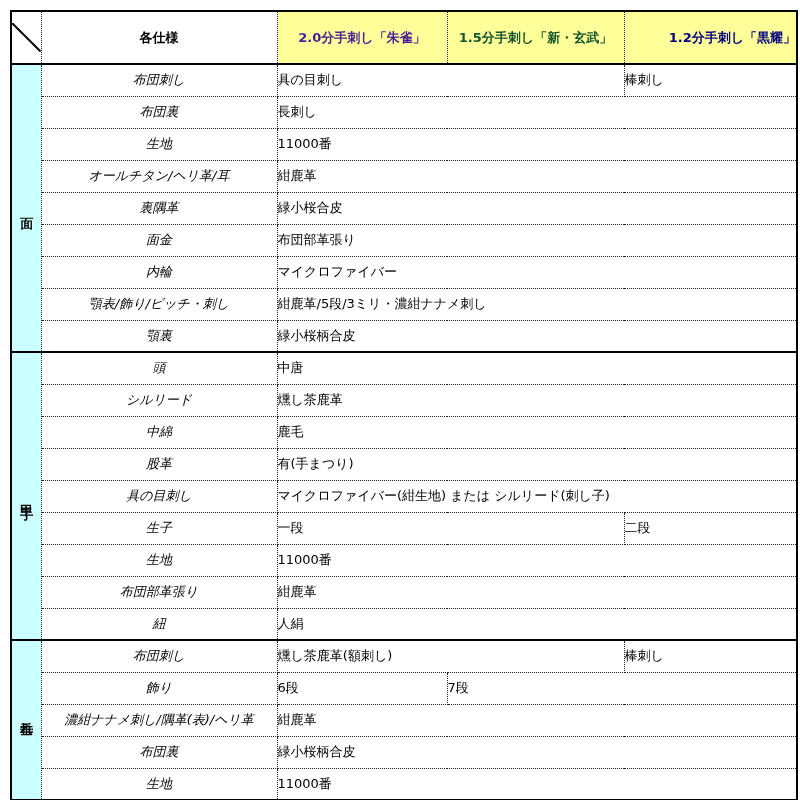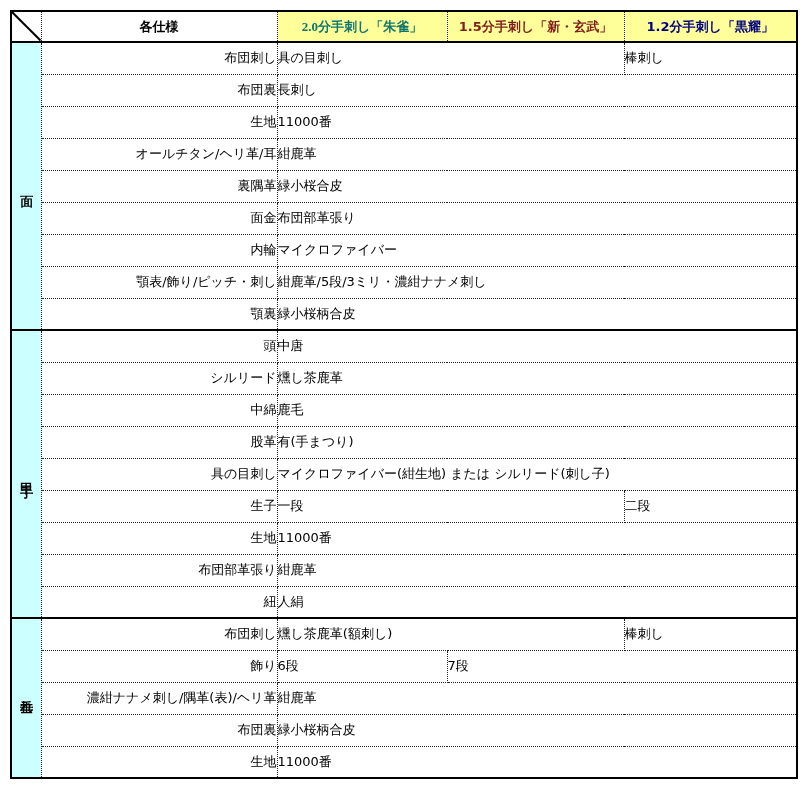--- a/index.html
+++ b/index.html
@@ -24,21 +24,21 @@
   }
   table.spec td {
     border: 1px dotted #222;
     overflow: hidden;
     white-space: nowrap;
     font-size: 13px;
     vertical-align: middle;
     padding: 0;
   }
   
-  thead tr { height: 31px; }
+  thead tr { height: 53px; }
   td.corner {
     background: #fff;
     border-right: 1px solid #000;
     border-bottom: 2px solid #000;
     padding: 0;
   }
   td.corner svg { display: block; width: 100%; height: 100%; }
   td.spec-label {
     background: #fff;
     text-align: center;
@@ -62,24 +62,25 @@
     border-right: 2px solid #000;
     text-align: center;
     font-weight: bold;
     font-size: 16px;
     writing-mode: vertical-rl;
     text-orientation: upright;
     letter-spacing: 2px;
     padding: 0;
   }
   td.row-label {
-    text-align: right;
+    text-align: center;
     padding-left: 6px;
     border-right: 1px solid #000;
     background: #fff;
+    font-style: italic;
   }
   td.value-cell {
     text-align: left;
     background: #fff;
   }
   tr.section-start > td { border-top: 2px solid #000; }
 </style>
 </head>
 <body>
 
@@ -95,23 +96,23 @@
     <thead>
       <tr>
         <td class="corner">
           <span style="display:block;width:100%;height:100%;">
             <svg viewBox="0 0 100 100" preserveAspectRatio="none" width="100%" height="100%">
               <line x1="0" y1="0" x2="100" y2="100" stroke="#000" stroke-width="2" vector-effect="non-scaling-stroke"></line>
             </svg>
           </span>
         </td>
         <td class="spec-label">各仕様</td>
-        <td class="product" style="color: #0f766e; font-family: Liberation Serif, serif;">2.0分手刺し「朱雀」</td>
-        <td class="product" style="color: #7f1d1d; margin-top: 40px;">1.5分手刺し「新・玄武」</td>
-        <td class="product" style="color: rgb(0, 0, 128);">1.2分手刺し「黒耀」</td>
+        <td class="product" style="color: #4c1d95;">2.0分手刺し「朱雀」</td>
+        <td class="product" style="color: #14532d; margin-top: 40px;">1.5分手刺し「新・玄武」</td>
+        <td class="product" style="color: rgb(0, 0, 128); text-align: right;">1.2分手刺し「黒耀」</td>
       </tr>
     </thead>
     <tbody>
         <tr class="section-start">
           <td class="section-label" rowspan="9">面</td>
           <td class="row-label">布団刺し</td>
           <td class="value-cell" colspan="2">具の目刺し</td>
           <td class="value-cell" colspan="1">棒刺し</td>
         </tr>
         <tr>

